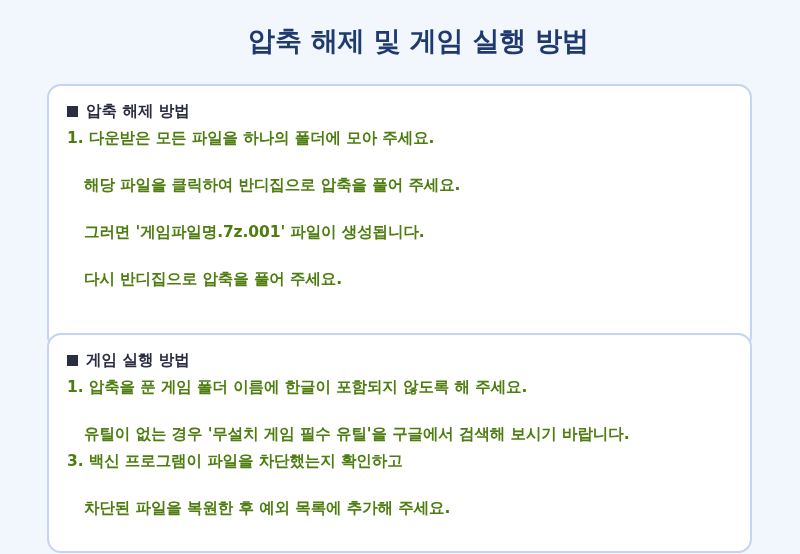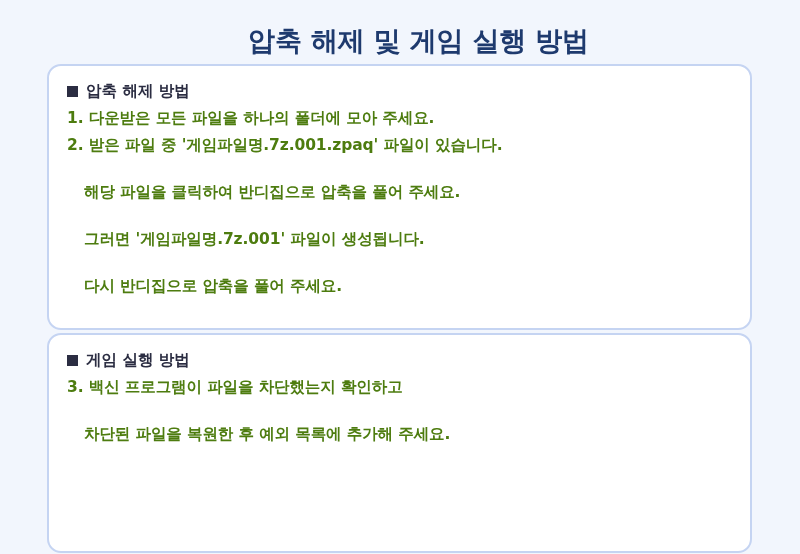--- a/index.html
+++ b/index.html
@@ -35,21 +35,21 @@
     position: absolute;
     left: 47px;
     width: 705px;
     background: #ffffff;
     border: 2px solid #c5d4f2;
     border-radius: 14px;
     box-sizing: border-box;
     padding: 12px 18px 10px 18px;
   }
   .card-unzip {
-    top: 64px;
+    top: 84px;
     height: 266px;
   }
   .card-run {
     top: 333px;
     height: 220px;
   }
   .section-head {
     display: flex;
     align-items: center;
     color: #2b2d42;
@@ -87,28 +87,29 @@
 <div class="page">
 
   <h1 class="page-title">압축 해제 및 게임 실행 방법</h1>
 
   <section class="card card-unzip">
     <div class="section-head">
       <span class="bullet-square"></span>
       <span>압축 해제 방법</span>
     </div>
     <div class="step">1. 다운받은 모든 파일을 하나의 폴더에 모아 주세요.</div>
-    <div class="step">2. 받은 파일 중 '게임파일명.7z.001.zpaq' 파일이 있습니다.</div>
     <div class="step step-cont">해당 파일을 클릭하여 반디집으로 압축을 풀어 주세요.</div>
     <div class="step step-cont">그러면 '게임파일명.7z.001' 파일이 생성됩니다.</div>
     <div class="step step-cont">다시 반디집으로 압축을 풀어 주세요.</div>
   </section>
 
   <section class="card card-run">
     <div class="section-head">
       <span class="bullet-square"></span>
       <span>게임 실행 방법</span>
     </div>
+    <div class="step">1. 압축을 푼 게임 폴더 이름에 한글이 포함되지 않도록 해 주세요.</div>
+    <div class="step step-cont">유틸이 없는 경우 '무설치 게임 필수 유틸'을 구글에서 검색해 보시기 바랍니다.</div>
     <div class="step">3. 백신 프로그램이 파일을 차단했는지 확인하고</div>
     <div class="step step-cont">차단된 파일을 복원한 후 예외 목록에 추가해 주세요.</div>
   </section>
 
 </div>
 
 </body></html>

